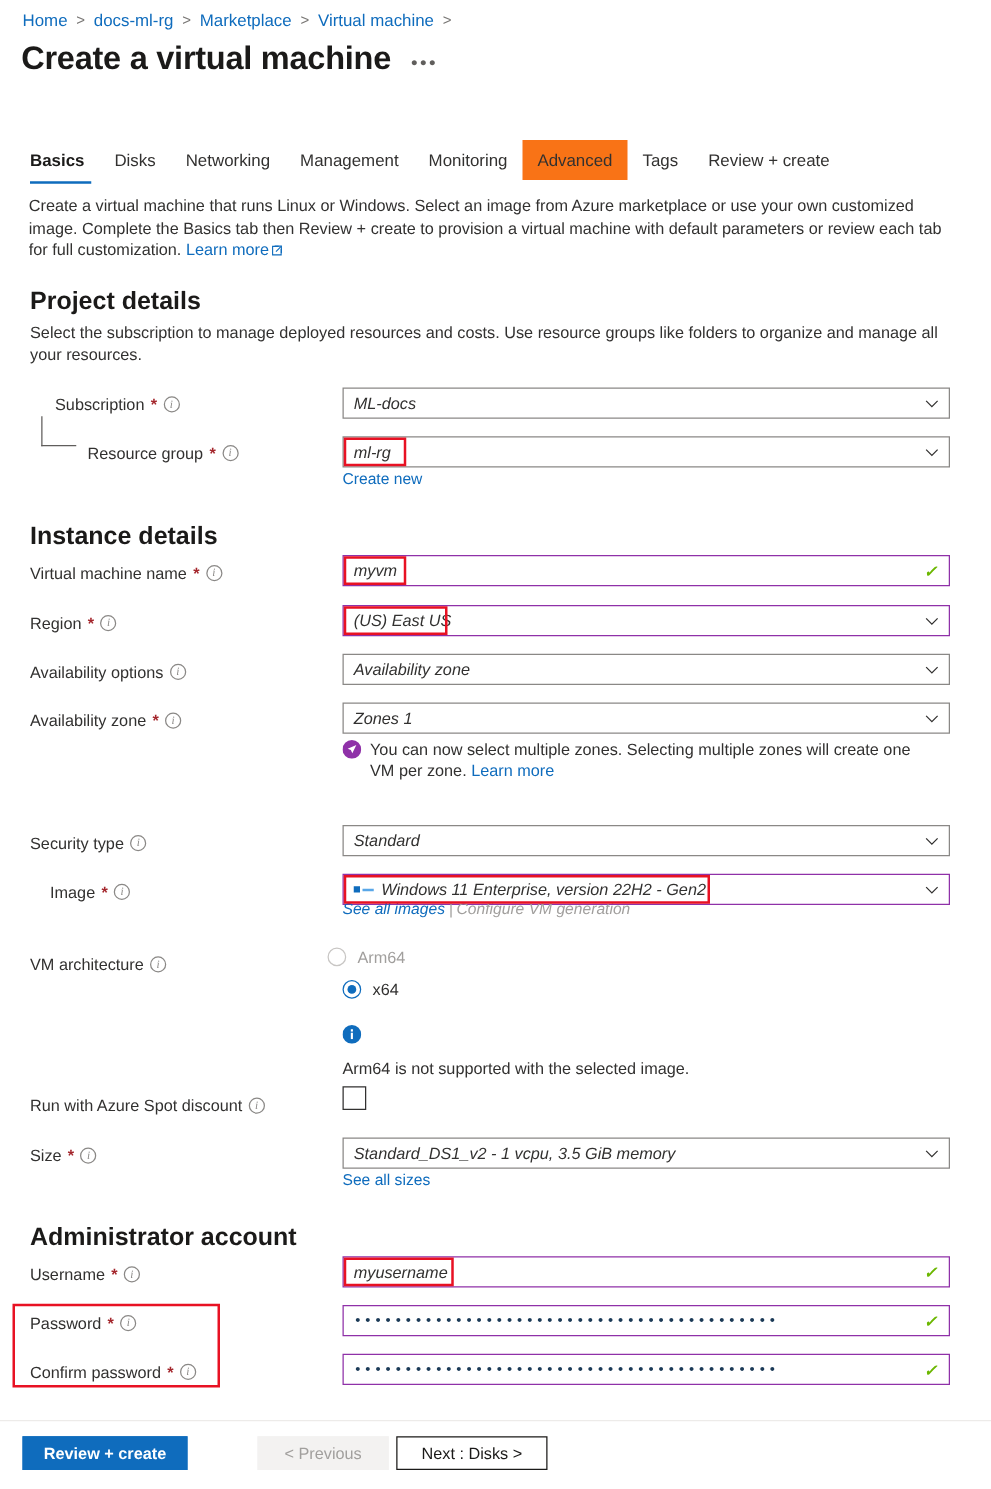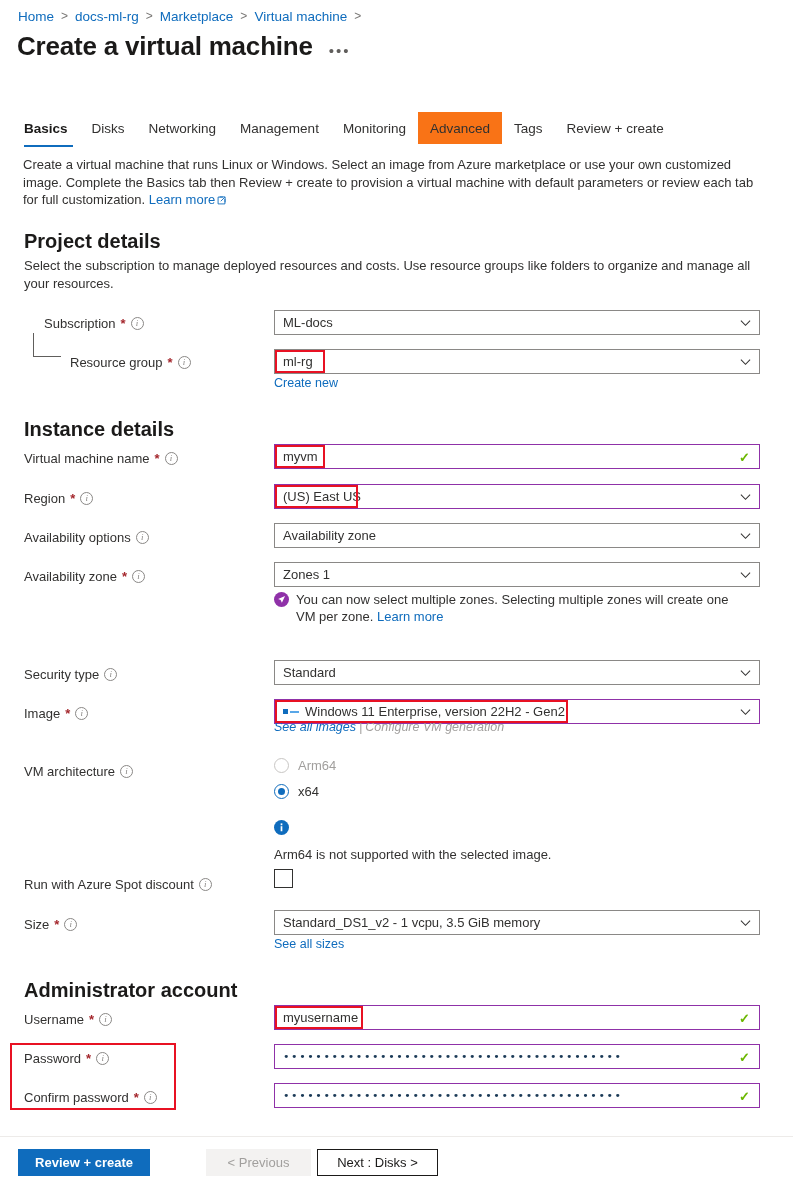--- a/index.html
+++ b/index.html
@@ -93,21 +93,21 @@
     align-items: center; justify-content: center;
     font-size: 9px; color: #8a8886; font-style: italic;
     font-family: "Liberation Serif", serif; line-height: 1;
     cursor: pointer; flex: none;
   }
 
   .field {
     position: absolute; left: 274px; width: 486px; height: 25px;
     border: 1px solid #8a8886; background: #fff;
     display: flex; align-items: center;
-    padding: 0 8px; font-size: 13px; color: #323130;
+    padding: 0 8px; font-size: 13px; color: #323130; font-style: italic;
   }
   .field.validated { border: 1.5px solid #8f31a8; }
   .field .chev {
     position: absolute; right: 8px; top: 50%;
     transform: translateY(-50%);
     width: 11px; height: 11px; pointer-events: none;
   }
   .field .ok {
     position: absolute; right: 9px; top: 50%;
     transform: translateY(-50%);
@@ -341,21 +341,21 @@
   <span>Security type</span>
   <span class="info-ico">i</span>
 </div>
 <div class="field" style="top:660px;">
   <span>Standard</span>
   <svg class="chev" viewBox="0 0 12 12">
       <path d="M1 3.5 L6 8.5 L11 3.5" fill="none" stroke="#323130" stroke-width="1.1"></path>
     </svg>
 </div>
 
-<div class="lbl" style="left:24px; top:704px;">
+<div class="lbl" style="left:40px; top:704px;">
   <span>Image</span>
   <span class="req">*</span>
   <span class="info-ico">i</span>
 </div>
 <div class="field validated" style="top:699px;">
   <span class="img-chip">
       <span class="sq"></span>
       <span class="ln"></span>
     </span>
   <span>Windows 11 Enterprise, version 22H2 - Gen2</span>
@@ -364,21 +364,21 @@
     </svg>
 </div>
 <div class="sublink" style="top:720px;font-style:italic;">
   <span class="link">See all images</span><span class="sep">|</span><span class="dim">Configure VM generation</span>
 </div>
 
 <div class="lbl" style="left:24px; top:762px;">
   <span>VM architecture</span>
   <span class="info-ico">i</span>
 </div>
-<div class="radio-row" style="left:274px; top:758px;">
+<div class="radio-row" style="left:262px; top:758px;">
   <span class="radio disabled"></span>
   <span class="radio-lbl disabled">Arm64</span>
 </div>
 <div class="radio-row" style="left:274px; top:784px;">
   <span class="radio">
       <span class="dot"></span>
     </span>
   <span class="radio-lbl">x64</span>
 </div>
 <div class="msg" style="left:274px; top:819px; width:470px;flex-direction:column;">

